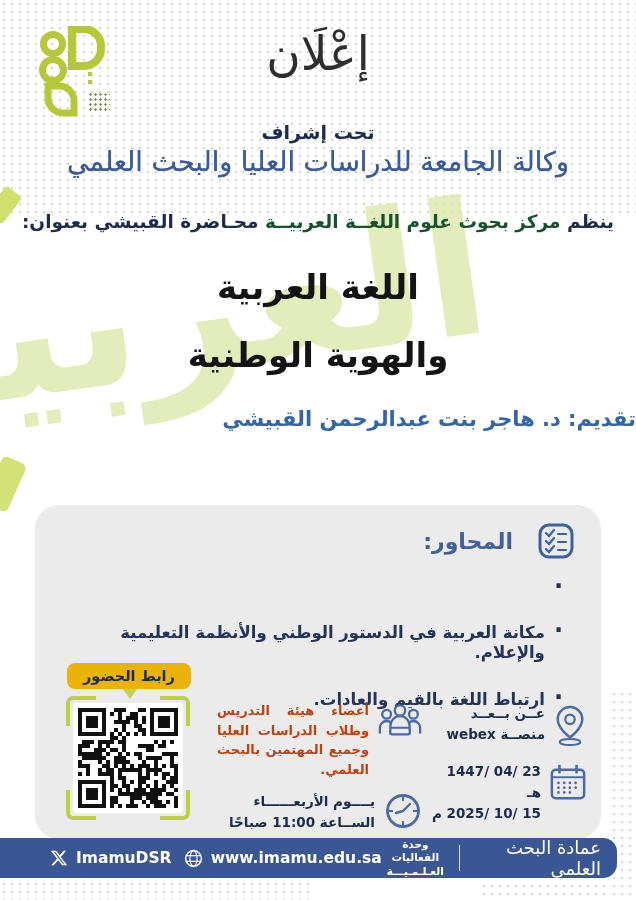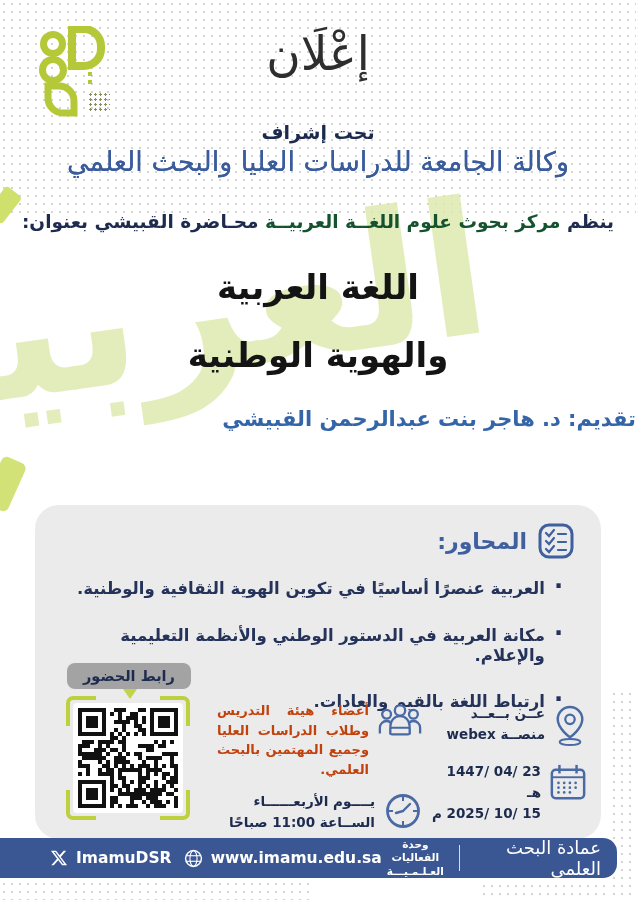--- a/index.html
+++ b/index.html
@@ -35,28 +35,28 @@
   .organizer .org-name{color:#14532d;}
   .title1{position:absolute;top:267px;left:0;right:0;text-align:center;z-index:1;direction:rtl;
           font-size:34px;font-weight:bold;color:#141414;}
   .title2{position:absolute;top:335px;left:0;right:0;text-align:center;z-index:1;direction:rtl;
           font-size:34px;font-weight:bold;color:#141414;}
   .presenter{position:absolute;top:407px;left:0;right:0;z-index:1;direction:rtl;
              font-size:21px;font-weight:bold;color:#3465a8;}
   
   .card{position:absolute;left:35px;top:505px;width:566px;height:334px;background:#ebebeb;
         border-radius:24px;z-index:1;}
-  .topics-head{position:absolute;top:17px;right:26px;display:flex;direction:rtl;align-items:center;gap:10px;}
+  .topics-head{position:absolute;top:17px;right:26px;display:flex;direction:rtl;align-items:center;gap:24px;}
   .topics-label{font-size:22px;font-weight:bold;color:#3f5f9e;}
   .topics-list{position:absolute;top:72px;right:38px;left:30px;margin:0;padding:0;list-style:none;direction:rtl;}
   .topics-list li{display:flex;gap:9px;align-items:baseline;margin-bottom:25px;
                   font-size:16.5px;font-weight:bold;color:#25335a;line-height:1.2;}
   .topics-list .marker{font-size:24px;line-height:.8;}
   
-  .badge{position:absolute;left:32px;top:158px;background:#a3a3a3;color:#1d2b4f;
+  .badge{position:absolute;left:32px;top:158px;background:#eab308;color:#1d2b4f;
          font-size:14.5px;font-weight:bold;padding:5px 16px;border-radius:8px;direction:rtl;}
   .badge::after{content:'';position:absolute;top:100%;left:56px;border:7px solid transparent;
                 border-top:10px solid #c3d24b;}
   .qr-frame{position:absolute;left:38px;top:198px;width:110px;height:110px;}
   .qr-box{position:absolute;inset:0;background:#fff;border-radius:4px;padding:5px;box-sizing:border-box;}
   .bk{position:absolute;width:26px;height:26px;border:4px solid #bdd03e;}
   .bk-tl{top:-7px;left:-7px;border-right:none;border-bottom:none;border-radius:7px 0 0 0;}
   .bk-tr{top:-7px;right:-7px;border-left:none;border-bottom:none;border-radius:0 7px 0 0;}
   .bk-bl{bottom:-7px;left:-7px;border-right:none;border-top:none;border-radius:0 0 0 7px;}
   .bk-br{bottom:-7px;right:-7px;border-left:none;border-top:none;border-radius:0 0 7px 0;}
@@ -135,21 +135,20 @@
               <line x1="21" y1="28" x2="29" y2="28"></line>
           </g>
         </svg>
       </span>
       <span class="topics-label">المحاور:</span>
     </div>
 
     <ul class="topics-list">
       <li>
           <span class="marker">·</span>
-          <span>العربية عنصرًا أساسيًا في تكوين الهوية الثقافية والوطنية.</span>
         </li>
       <li>
           <span class="marker">·</span>
           <span>مكانة العربية في الدستور الوطني والأنظمة التعليمية والإعلام.</span>
         </li>
       <li>
           <span class="marker">·</span>
           <span>ارتباط اللغة بالقيم والعادات.</span>
         </li>
     </ul>

